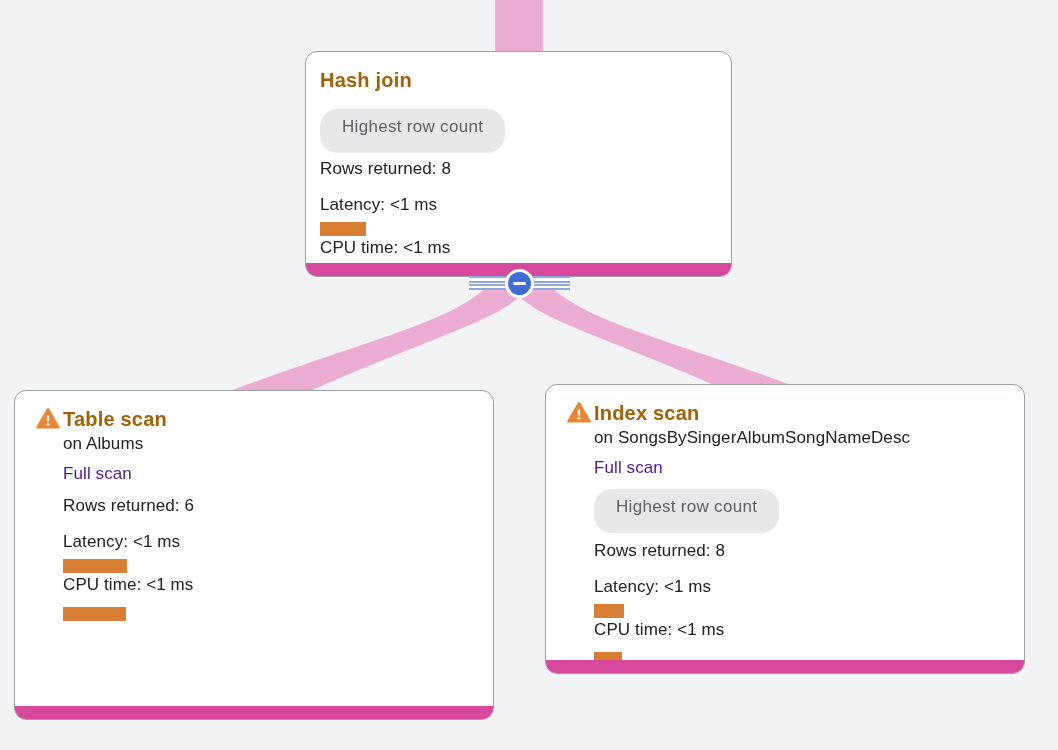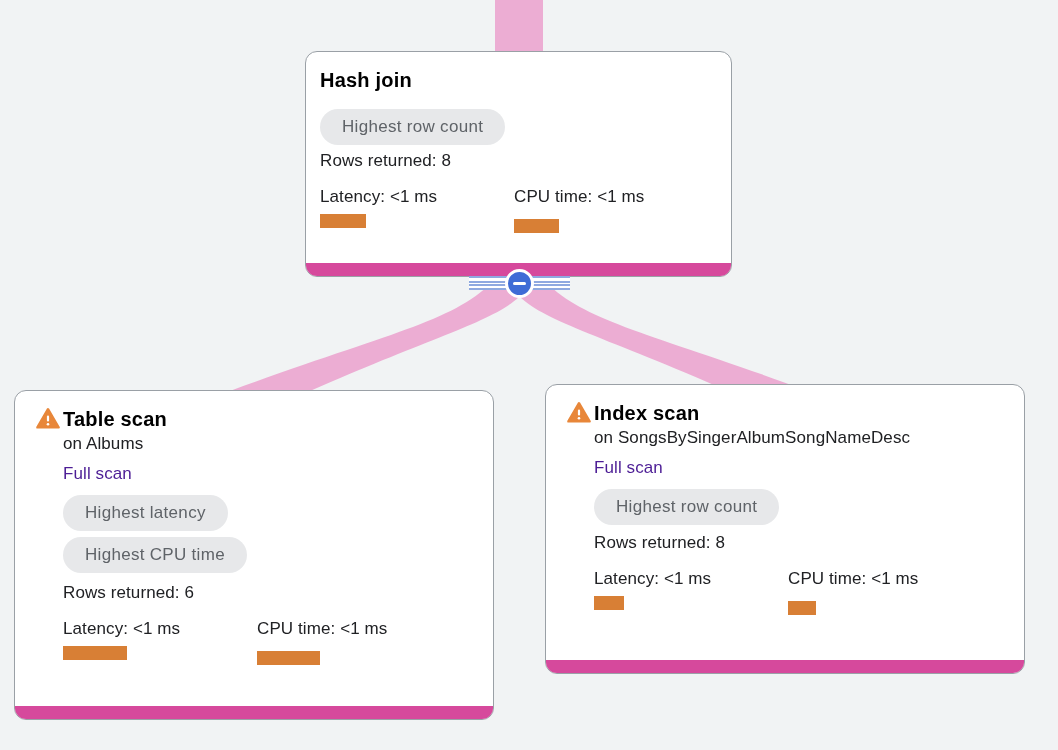--- a/index.html
+++ b/index.html
@@ -32,46 +32,46 @@
     background: #d6499c;
   }
 
   .card-body { padding: 15px 16px 0 14px; }
   .card.left .card-body, .card.right .card-body { padding-left: 48px; }
 
   .warn-icon { position: absolute; left: 21px; top: 16px; width: 24px; height: 23px; }
 
   .title {
     font-size: 20px; line-height: 26px; font-weight: 700;
-    letter-spacing: 0.2px; color: #000000;
+    letter-spacing: 0.2px; color: #a16207;
   }
   .subtitle { font-size: 17px; line-height: 24px; margin-top: 0; letter-spacing: 0.1px; }
   .scan-note { font-size: 17px; line-height: 24px; margin-top: 6px; color: #4c1d95; letter-spacing: 0.1px; }
 
   .badges { margin-top: 9px; }
   .card.top .badges { margin-top: 16px; }
   .badge {
     display: inline-block;
-    height: 36px; line-height: 36px;
+    height: 44px; line-height: 36px;
     padding: 0 22px;
     background: #e7e8ea;
     border-radius: 18px;
     color: #5f6368;
     font-size: 17px;
     letter-spacing: 0.3px;
     margin-bottom: 6px;
     text-align: center;
   }
   .badge:last-child { margin-bottom: 0; }
 
   .rows-returned { font-size: 17px; line-height: 24px; margin-top: 4px; letter-spacing: 0.1px; }
   .card.left .rows-returned { margin-top: 8px; }
   .card.right .rows-returned { margin-top: 6px; }
 
-  .metrics { display: flex; margin-top: 12px; }
+  .metrics { display: flex; margin-top: 12px; flex-direction: column; }
   .metric { width: 194px; }
   .metric-label { font-size: 17px; line-height: 24px; letter-spacing: 0.1px; }
   .bar { height: 14px; background: #d87f35; margin-top: 5px; }
   .metric.cpu .bar { margin-top: 10px; }
 
   
   .collapse-control { position: absolute; left: 469px; top: 276px; width: 101px; height: 14px; z-index: 2; }
   .stripes {
     position: absolute; inset: 0;
     background: linear-gradient(to bottom,
@@ -140,24 +140,20 @@
   <div class="card left">
     <svg class="warn-icon" viewBox="0 0 24 23" aria-hidden="true">
       <path d="M12 2.2 L22.6 20.4 H1.4 Z" fill="#e8873a" stroke="#e8873a" stroke-width="2.4" stroke-linejoin="round"></path>
       <rect x="10.9" y="8.6" width="2.2" height="6" rx="1.1" fill="#ffffff"></rect>
       <circle cx="12" cy="17.2" r="1.3" fill="#ffffff"></circle>
     </svg>
     <div class="card-body">
       <div class="title">Table scan</div>
       <div class="subtitle">on Albums</div>
       <div class="scan-note">Full scan</div>
-      <div class="badges">
-        <span class="badge">Highest latency</span><br>
-        <span class="badge">Highest CPU time</span>
-      </div>
       <div class="rows-returned">Rows returned: 6</div>
       <div class="metrics">
         <div class="metric latency">
           <div class="metric-label">Latency: &lt;1 ms</div>
           <div class="bar" style="width: 64px;"></div>
         </div>
         <div class="metric cpu">
           <div class="metric-label">CPU time: &lt;1 ms</div>
           <div class="bar" style="width: 63px;"></div>
         </div>

